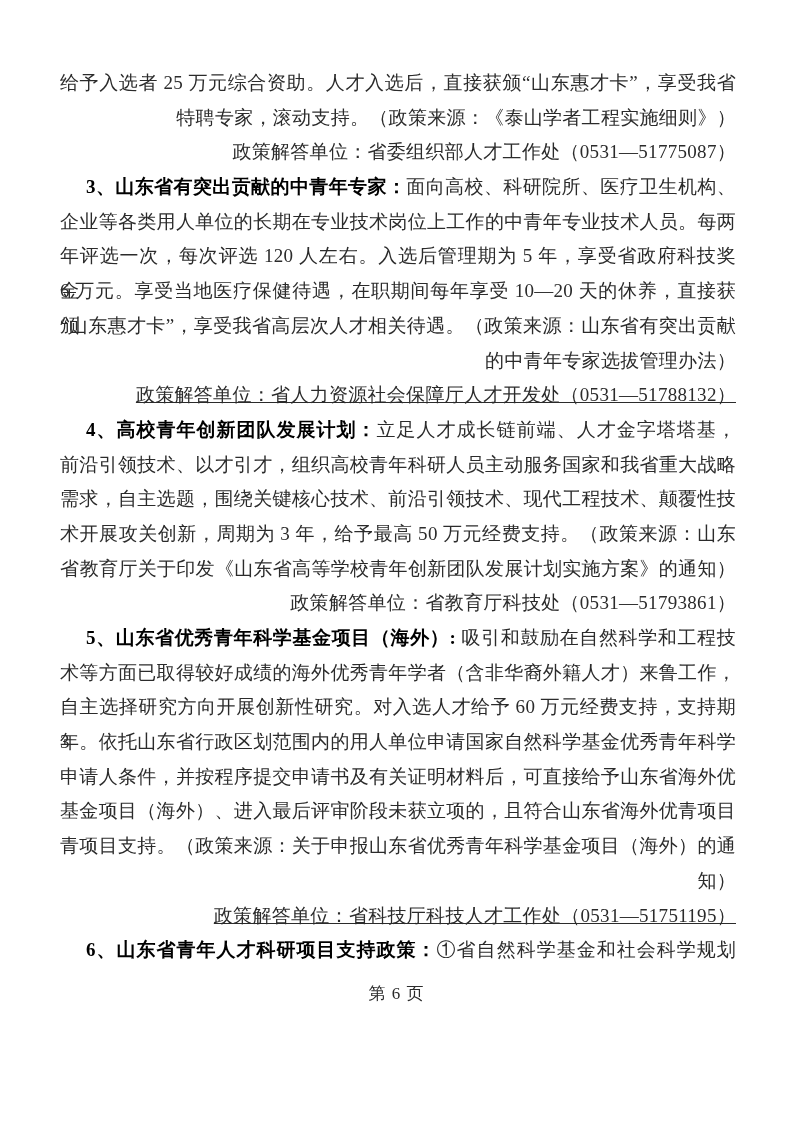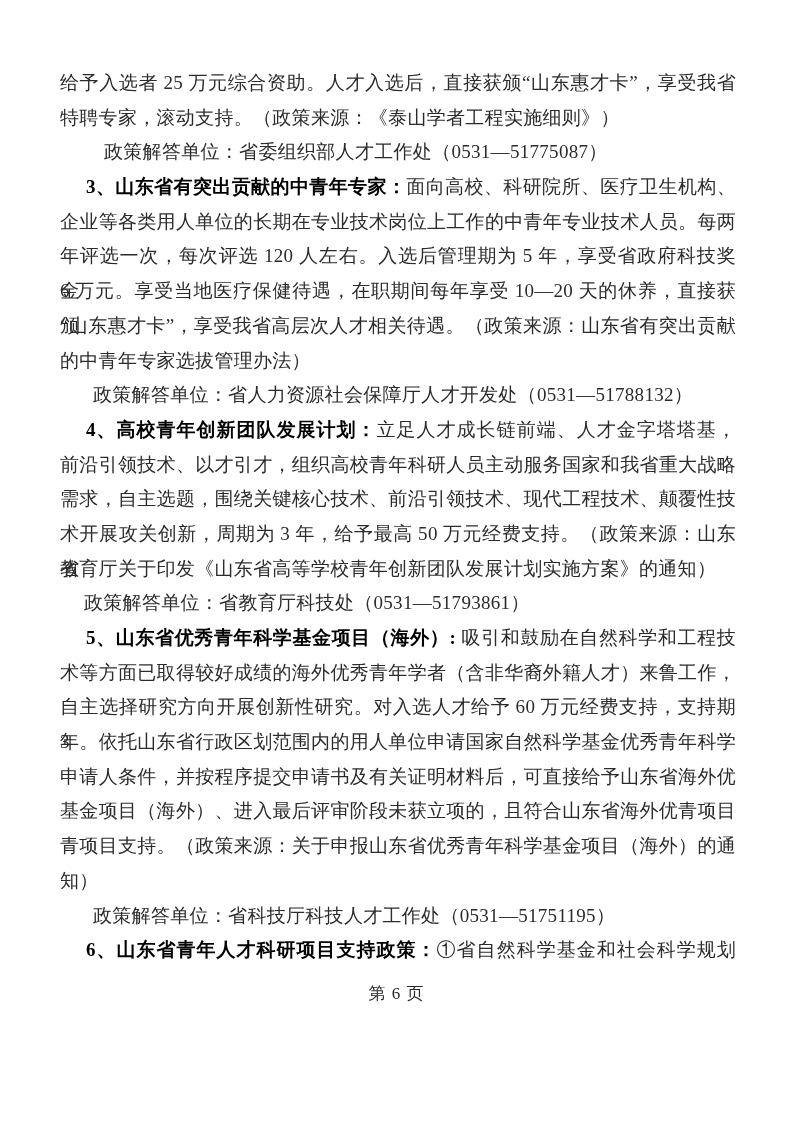--- a/index.html
+++ b/index.html
@@ -21,33 +21,34 @@
     left: 60px;
     top: 66px;
     width: 676px;
   }
   .line {
     height: 34.7px;
     line-height: 34.7px;
     font-size: 19px;
     letter-spacing: 0.3px;
     white-space: nowrap;
+    text-align: right;
   }
   .line.fill {
     white-space: normal;
     text-align: justify;
     text-align-last: justify;
   }
   .line b {
     font-weight: bold;
     color: #000000;
   }
   .ind-a { padding-left: 26px; }  
   .ind-b { padding-left: 44px; }  
-  .ind-c { padding-left: 33px; }  
+  .ind-c { padding-left: 33px; text-decoration: underline; }  
   .ind-d { padding-left: 24px; }  
   .footer {
     position: absolute;
     left: 0;
     top: 980px;
     width: 793px;
     height: 28px;
     line-height: 28px;
     text-align: center;
     font-size: 17px;

